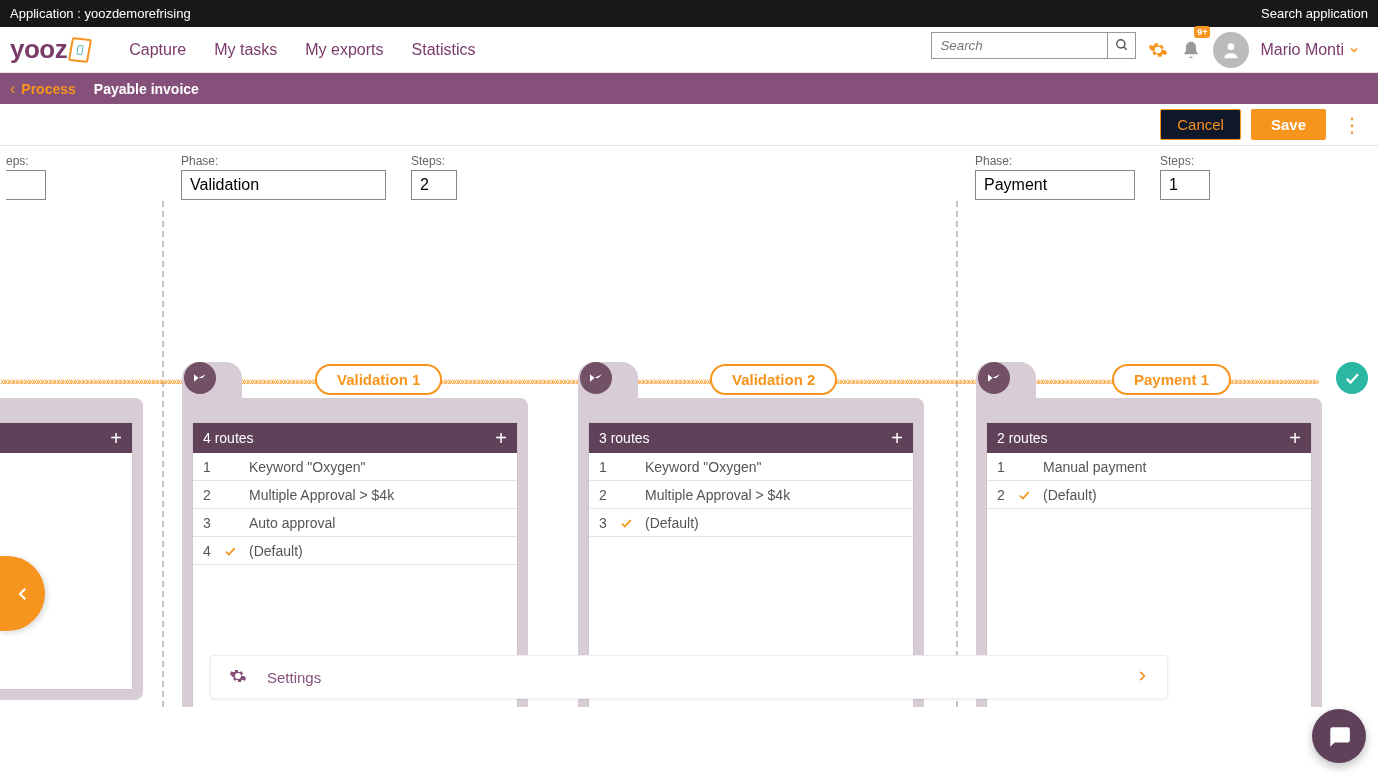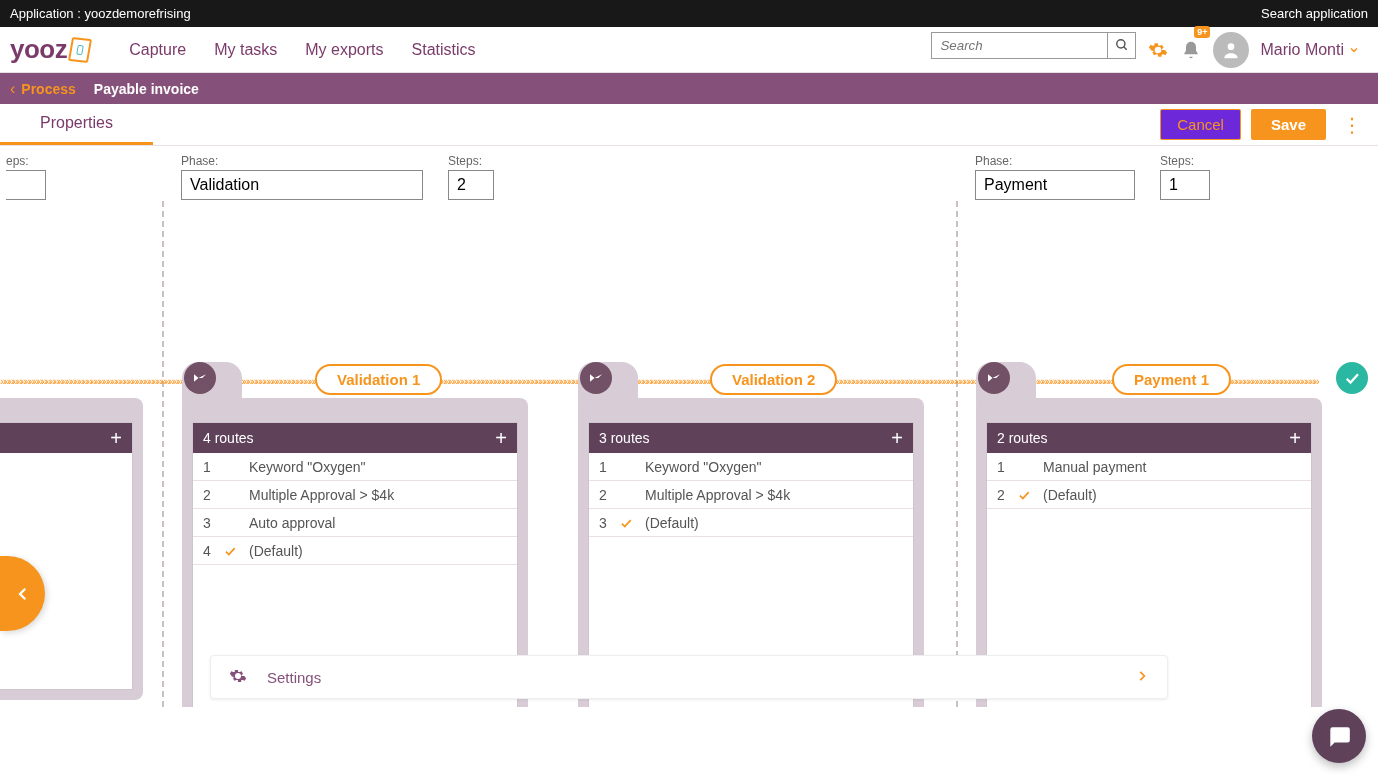--- a/index.html
+++ b/index.html
@@ -28,21 +28,21 @@
   
   .subheader { background: #855079; height: 31px; display:flex; align-items:center; padding:0 10px; color:#fff; }
   .back-chev { color:#f7941d; margin-right:6px; font-size:16px; }
   .bc-process { color:#f7941d; font-weight:600; margin-right:18px; }
   .bc-page { color:#fff; font-weight:600; }
 
   
   .tabrow { height: 42px; background:#fff; border-bottom:1px solid #e8e0e5; display:flex; align-items:center; position:relative; }
   .tab { padding:0 40px; height:100%; display:flex; align-items:center; color:#7a3a6a; font-size:16px; border-bottom:3px solid #f7941d; }
   .tabrow-right { margin-left:auto; display:flex; align-items:center; gap:10px; padding-right:10px; }
-  .btn-cancel { border:1px solid #f7941d; color:#f7941d; background:#6d28d9; padding:6px 16px; font-size:15px; border-radius:2px; cursor:pointer; }
+  .btn-cancel { border:1px solid #f7941d; color:#f7941d; background:#0f172a; padding:6px 16px; font-size:15px; border-radius:2px; cursor:pointer; }
   .btn-save { background:#f7941d; color:#fff; border:none; padding:7px 20px; font-size:15px; border-radius:2px; font-weight:600; cursor:pointer; }
   .more-dots { color:#f7941d; font-size:20px; padding:0 6px; cursor:pointer; }
 
   
   .workspace { position:relative; height: 561px; background:#fff; overflow:hidden; }
 
   .phase-section { position:absolute; top:8px; }
   .phase-row { display:flex; gap:25px;align-items:flex-end; }
   .phase-label { font-size:12px; color:#666; margin-bottom:2px; display:block; }
   .phase-input { height:30px; border:1px solid #888; padding:0 8px; font-size:16px; }
@@ -147,40 +147,39 @@
   </div>
 </div>
 
 <div class="subheader">
   <span class="back-chev">‹</span>
   <span class="bc-process">Process</span>
   <span class="bc-page">Payable invoice</span>
 </div>
 
 <div class="tabrow">
-  <div class="tab">Properties</div>
   <div class="tabrow-right">
     <button class="btn-cancel">Cancel</button>
     <button class="btn-save">Save</button>
     <span class="more-dots">⋮</span>
   </div>
 </div>
 
 <div class="workspace">
 
   <div class="phase-partial">
     <label class="phase-label">eps:</label>
     <input class="steps-partial-in" value="" style="">
   </div>
 
   <div class="phase-section" style="left:181px;">
     <div class="phase-row">
       <div>
         <label class="phase-label">Phase:</label>
-        <input class="phase-input" style="width: 242px;" value="Validation">
+        <input class="phase-input" style="width: 205px;" value="Validation">
       </div>
       <div>
         <label class="phase-label">Steps:</label>
         <input class="phase-input" style="width: 46px;" value="2">
       </div>
     </div>
   </div>
 
   <div class="phase-section" style="left:975px;">
     <div class="phase-row">

